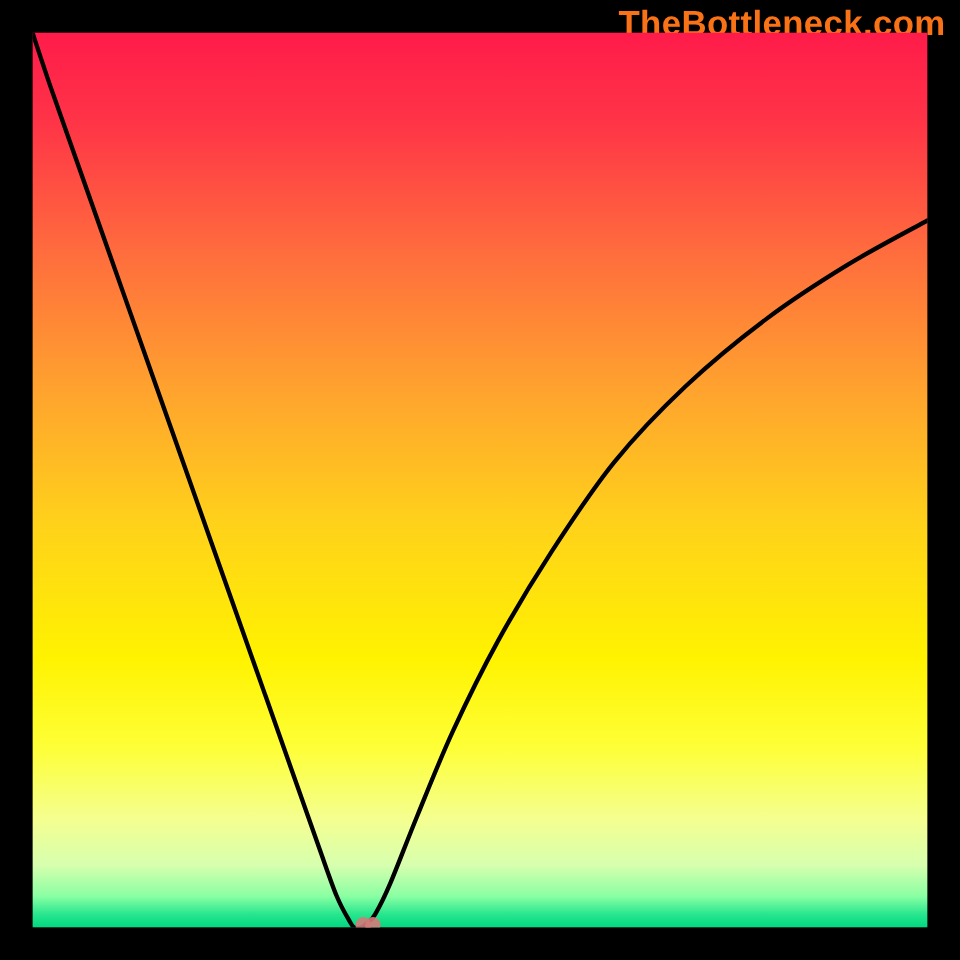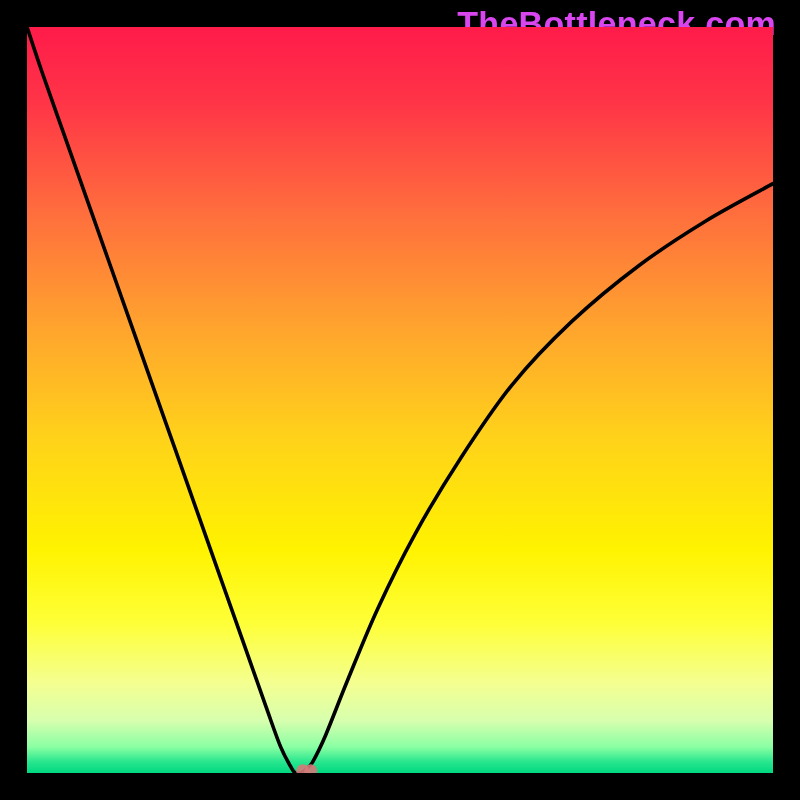--- a/index.html
+++ b/index.html
@@ -16,25 +16,25 @@
     top: 27px;
     width: 746px;
     height: 746px;
   }
   .frame svg {
     display: block;
   }
   .watermark {
     position: absolute;
     top: 4px;
-    right: 24px;
+    right: 12px;
     font-family: Arial, Helvetica, sans-serif;
-    font-size: 34px;
+    font-size: 29px;
     font-weight: 700;
-    color: #d946ef;
+    color: #f97316;
     letter-spacing: 0.3px;
     user-select: none;
   }
 </style>
 </head>
 <body>
 
 <div class="watermark">TheBottleneck.com</div>
 
 <div class="frame">

